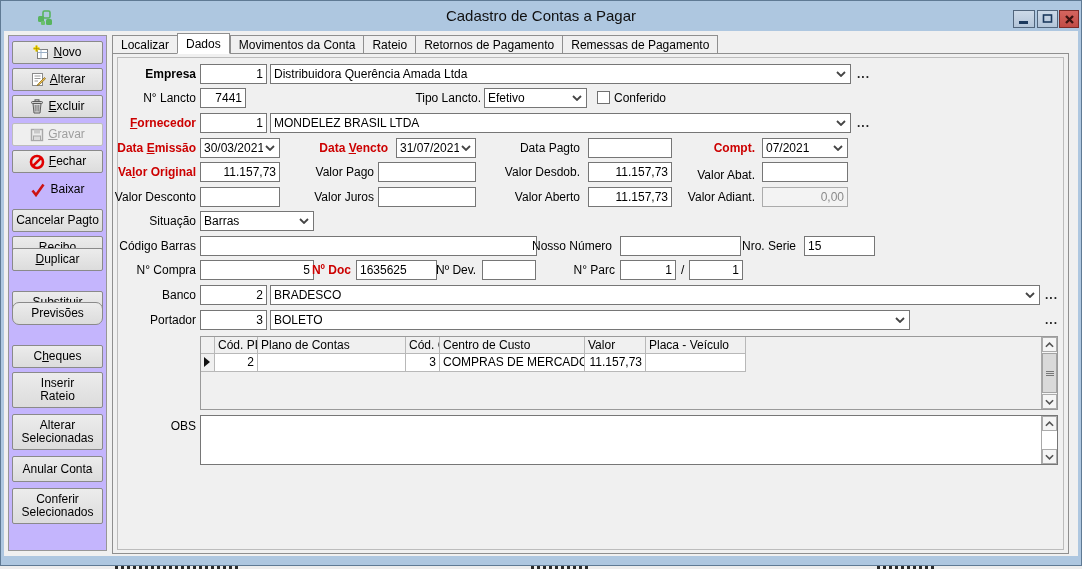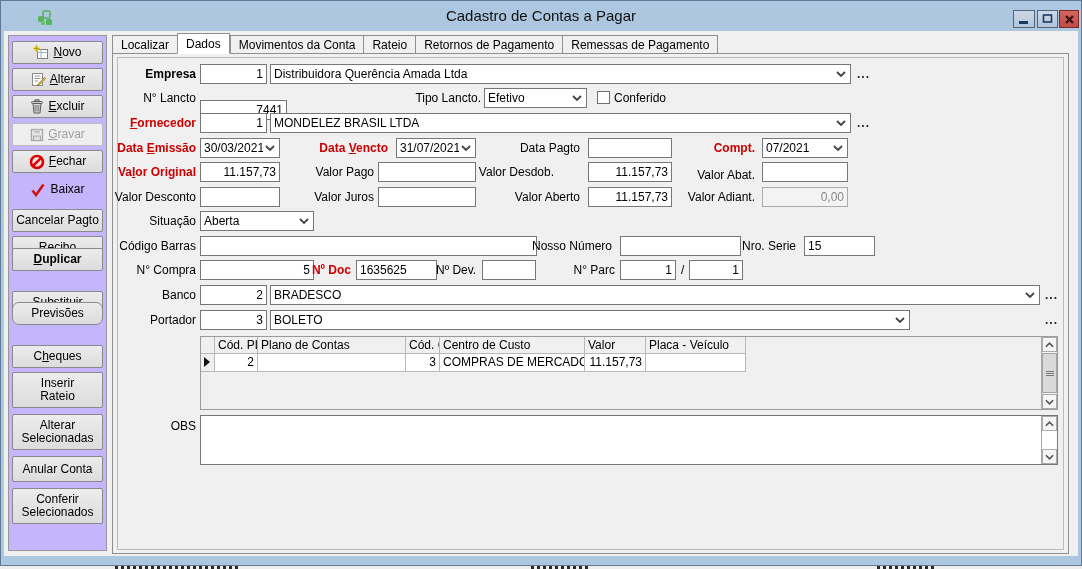--- a/index.html
+++ b/index.html
@@ -141,21 +141,21 @@
         <path d="M2.5 7.5 L6 12 L13.5 1.5" fill="none" stroke="#cc1414" stroke-width="2.6"></path>
       </svg>
       <span><span>Baixar</span><span class="ukey"></span><span></span></span>
     </div>
     <div class="sbtn" style="top:173px;">
       <span><span>Cancelar Pagto</span><span class="ukey"></span><span></span></span>
     </div>
     <div class="sbtn" style="top:200px;">
       <span><span></span><span class="ukey">R</span><span>ecibo</span></span>
     </div>
-    <div class="sbtn" style="top:212px;font-weight:bold;">
+    <div class="sbtn" style="top:212px;">
       <span><span></span><span class="ukey">D</span><span>uplicar</span></span>
     </div>
     <div class="sbtn" style="top:255px;">
       <span><span></span><span class="ukey">S</span><span>ubstituir</span></span>
     </div>
     <div class="sbtn" style="top:266px;border-radius:7px;">
       <span><span>Previsões</span><span class="ukey"></span><span></span></span>
     </div>
     <div class="sbtn" style="top:309px;">
       <span><span>C</span><span class="ukey">h</span><span>eques</span></span>
@@ -201,21 +201,21 @@
   <input class="inp num" style="left: 200px; width: 67px; top: 64px;" value="1">
   <div class="combo" style="left:270px;width:581px;top:64px;">
     <span class="ctext">Distribuidora Querência Amada Ltda</span>
     <svg width="10" height="6" viewBox="0 0 10 6">
         <path d="M1 1 L5 5 L9 1" fill="none" stroke="#444" stroke-width="1.8"></path>
       </svg>
   </div>
   <div class="more" style="left:857px;top:68px;">...</div>
 
   <div class="lbl" style="left:110px;width:86px;top:88px;">N° Lancto</div>
-  <input class="inp num" style="left: 200px; width: 87px; top: 88px; margin-top: 12px;" value="7441">
+  <input class="inp num" style="left: 200px; width: 46px; top: 88px;" value="7441">
   <div class="lbl" style="left:400px;width:81px;top:88px;">Tipo Lancto.</div>
   <div class="combo" style="left:484px;width:103px;top:88px;">
     <span class="ctext">Efetivo</span>
     <svg width="10" height="6" viewBox="0 0 10 6">
         <path d="M1 1 L5 5 L9 1" fill="none" stroke="#444" stroke-width="1.8"></path>
       </svg>
   </div>
   <span class="chkbox" style="left:597px;top:91px;"></span>
   <div class="lbl-l" style="left:614px;top:88px;">Conferido</div>
 
@@ -250,37 +250,37 @@
     <span class="ctext">07/2021</span>
     <svg width="10" height="6" viewBox="0 0 10 6">
         <path d="M1 1 L5 5 L9 1" fill="none" stroke="#444" stroke-width="1.8"></path>
       </svg>
   </div>
 
   <div class="lbl req" style="left:110px;width:86px;top:162px;"><span>Va</span><span class="ukey">l</span><span>or Original</span></div>
   <input class="inp num" style="left: 200px; width: 80px; top: 162px;" value="11.157,73">
   <div class="lbl" style="left:296px;width:78px;top:162px;">Valor Pago</div>
   <input class="inp num" style="left: 378px; width: 98px; top: 162px;" value="">
-  <div class="lbl" style="left:469px;width:85px;top:162px;">Valor Desdob.</div>
+  <div class="lbl" style="left:495px;width:85px;top:162px;">Valor Desdob.</div>
   <input class="inp num" style="left: 588px; width: 84px; top: 162px;" value="11.157,73">
   <div class="lbl" style="left:670px;width:85px;top:165px;">Valor Abat.</div>
   <input class="inp num" style="left: 762px; width: 86px; top: 162px;" value="">
 
   <div class="lbl" style="left:110px;width:86px;top:187px;">Valor Desconto</div>
   <input class="inp num" style="left: 200px; width: 80px; top: 187px;" value="">
   <div class="lbl" style="left:296px;width:78px;top:187px;">Valor Juros</div>
   <input class="inp num" style="left: 378px; width: 98px; top: 187px;" value="">
   <div class="lbl" style="left:495px;width:85px;top:187px;">Valor Aberto</div>
   <input class="inp num" style="left: 588px; width: 84px; top: 187px;" value="11.157,73">
   <div class="lbl" style="left:670px;width:85px;top:187px;">Valor Adiant.</div>
   <input class="inp num dis" style="left: 762px; width: 86px; top: 187px;" readonly="" value="0,00">
 
   <div class="lbl" style="left:110px;width:86px;top:211px;">Situação</div>
   <div class="combo" style="left:200px;width:114px;top:211px;">
-    <span class="ctext">Aberta</span>
+    <span class="ctext">Barras</span>
     <svg width="10" height="6" viewBox="0 0 10 6">
         <path d="M1 1 L5 5 L9 1" fill="none" stroke="#444" stroke-width="1.8"></path>
       </svg>
   </div>
 
   <div class="lbl" style="left:110px;width:86px;top:236px;">Código Barras</div>
   <input class="inp" style="left: 200px; width: 337px; top: 236px;" value="">
   <div class="lbl" style="left:528px;width:84px;top:236px;">Nosso Número</div>
   <input class="inp" style="left: 620px; width: 121px; top: 236px;" value="">
   <div class="lbl" style="left:730px;width:66px;top:236px;">Nro. Serie</div>

